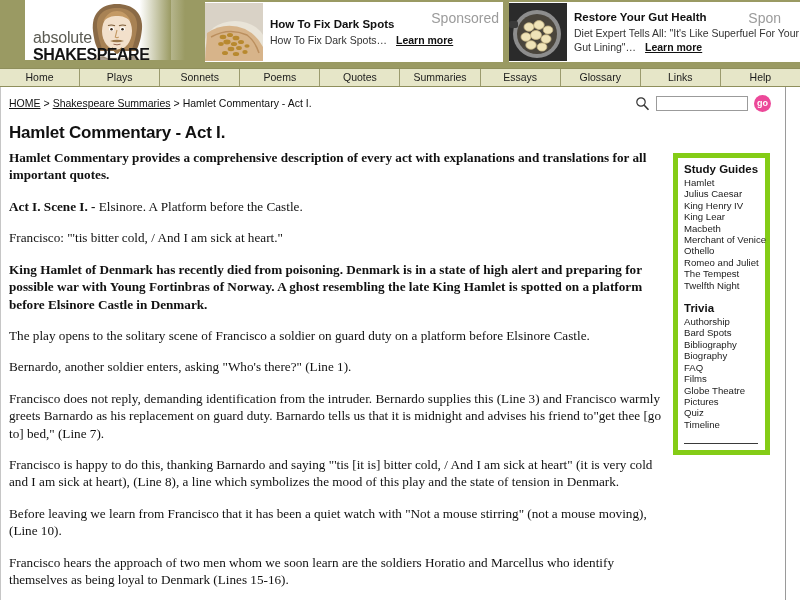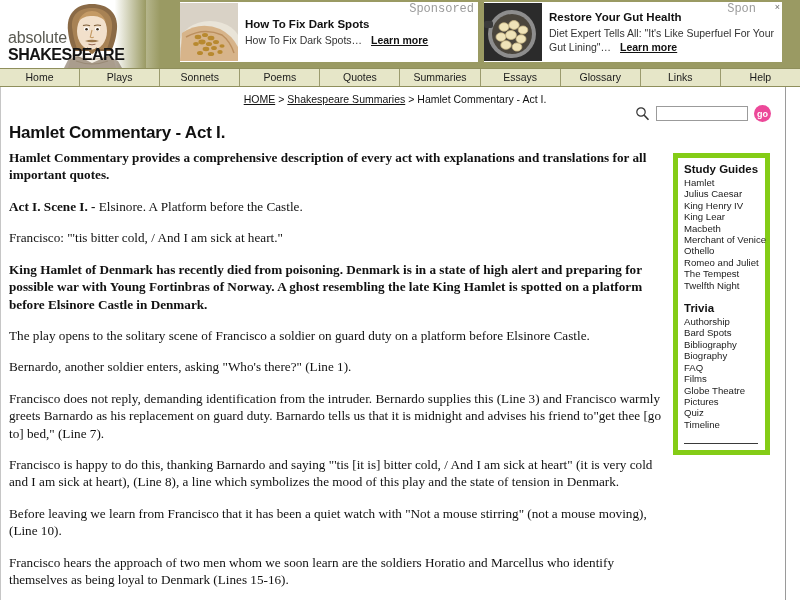--- a/index.html
+++ b/index.html
@@ -23,25 +23,26 @@
     position: relative;
     display: flex;
     height: 68px;
     background: #9a9a63;
     overflow: hidden;
   }
 
   
   .logo-block {
     width: 160px;
-    height: 68px;
+    height: 60px;
     position: relative;
     flex: 0 0 160px;
     background: linear-gradient(to right, #ffffff 0%, #ffffff 55%, #f2f2e8 72%, #9a9a63 100%);
     overflow: hidden;
+    margin-left: 25px;
   }
   .logo-white {
     position: absolute;
     left: 0; top: 0;
     width: 128px; height: 68px;
     background: #ffffff;
   }
   .logo-fade {
     position:absolute; left:104px; top:0; width:42px; height:68px;
     background: linear-gradient(to right,#ffffff 0%, #ffffff 25%, rgba(154,154,99,1) 100%);
@@ -94,23 +95,23 @@
   .ad-desc {
     font-family: "Liberation Sans", sans-serif;
     font-size: 10.5px; color: #333; line-height: 1.35; margin-top: 1px;
   }
   .ad-cta {
     font-family: "Liberation Sans", sans-serif;
     font-size: 10.5px; font-weight: bold; color: #111;
     text-decoration: underline; margin-left: 6px;
   }
   .sponsored {
-    position: absolute; top: 0px; right: 4px;
-    font-family: Liberation Mono, monospace;
-    font-size: 12px; color: #9b9b9b;
+    position: absolute; top: 8px; right: 4px;
+    font-family: Liberation Sans, sans-serif;
+    font-size: 14px; color: #9b9b9b;
   }
   .ad2 .sponsored { right: 26px; }
   .adchoice {
     position: absolute; top: 0px; right: 2px;
     display: flex; align-items: center; gap: 2px;
   }
   .adc-tri {
     width: 0;height: 0;
   }
   .adc-x {
@@ -152,21 +153,20 @@
   .gutter-right {
     position:absolute; left:787px; top:88px; width:13px; height:512px;
     background:#ffffff;
   }
 
   
   .crumb-row {
     display: flex; align-items: center;
     padding: 6px 4px 0 8px;
     height: 26px;
-    flex-direction: column;
   }
   .breadcrumb {
     font-family: "Liberation Sans", sans-serif;
     font-size: 10.5px;
     color: #111;
     white-space: nowrap;
   }
   .breadcrumb a {
     color: #111; text-decoration: underline;
   }

